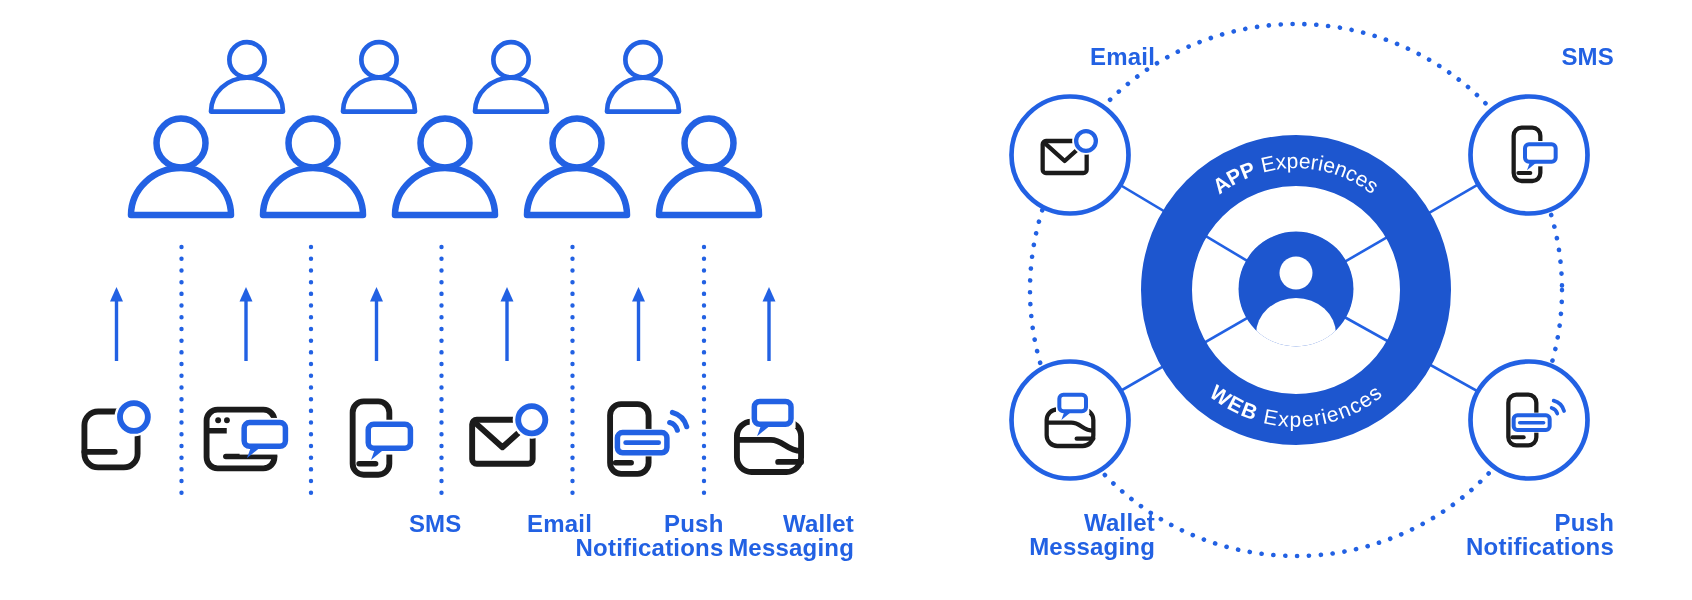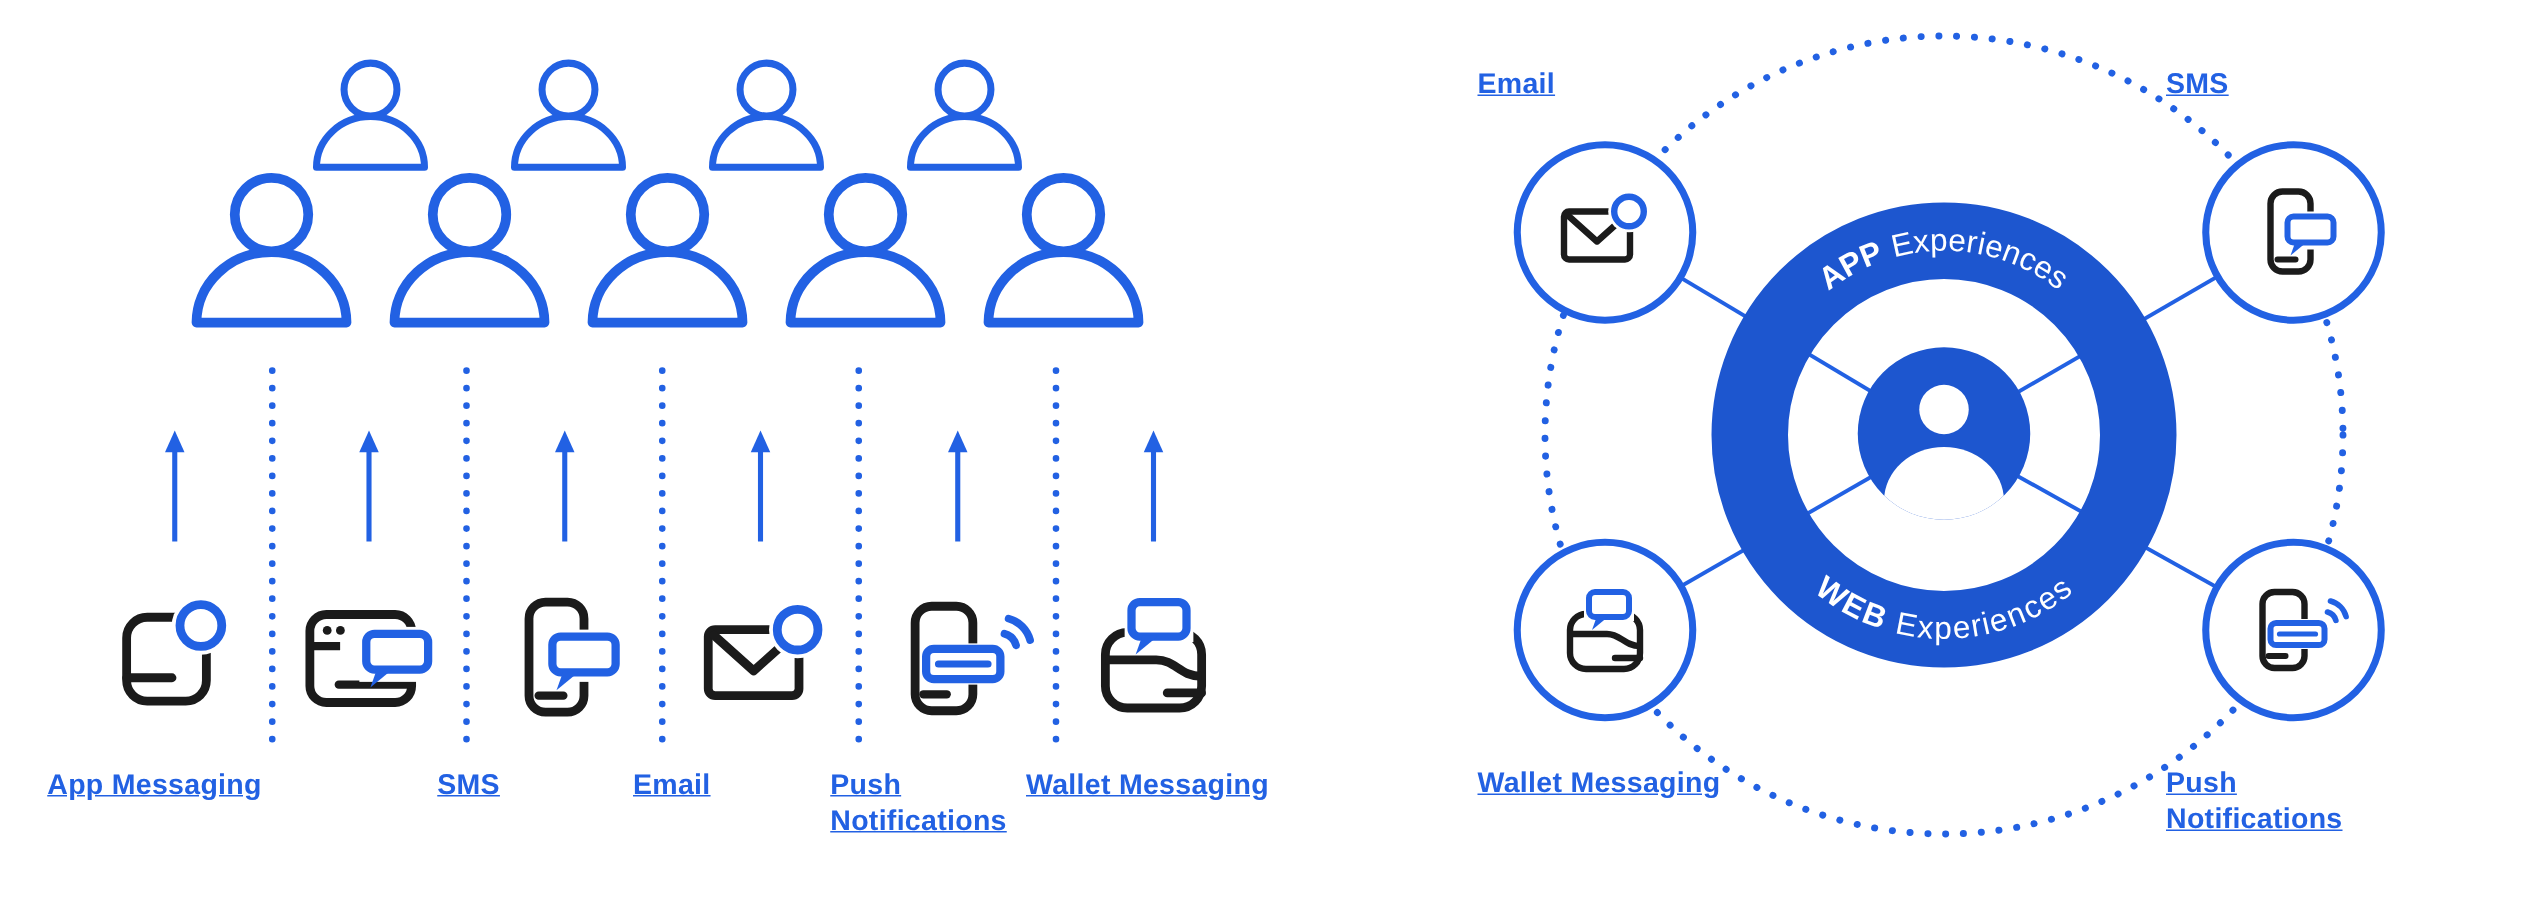--- a/index.html
+++ b/index.html
@@ -22,24 +22,23 @@
   .fW{fill:#ffffff}
   .fA{fill:var(--accent)}
   .fD{fill:var(--deep)}
   .fI{fill:var(--ink)}
   .sA{stroke:var(--accent)}
   .sD{stroke:var(--deep)}
   .sI{stroke:var(--ink)}
   .rr{stroke-linecap:round;stroke-linejoin:round}
   .channel-label{
     position:absolute;width:170px;margin-left:-85px;
-    text-align:left;color:var(--accent);
-    font-weight:bold;font-size:19px;line-height:24px;
+    text-align:right;color:var(--accent);
+    font-weight:bold;font-size:24px;line-height:24px;
     letter-spacing:0.2px;
-    text-decoration:underline;
   }
   .ring-text{
     font-family:"Liberation Sans",sans-serif;
     font-size:21px;fill:#ffffff;letter-spacing:0.6px;
   }
   .ring-text .b{font-weight:bold;}
 </style>
 </head>
 <body>
 
@@ -145,21 +144,20 @@
     <g>
       <use href="#icon-app-messaging" x="72.5" y="395" width="88" height="88"></use>
       <use href="#icon-web-messaging" x="202" y="395" width="88" height="88"></use>
       <use href="#icon-sms" x="332.5" y="395" width="88" height="88"></use>
       <use href="#icon-email" x="463" y="395" width="88" height="88"></use>
       <use href="#icon-push-notifications" x="594.5" y="395" width="88" height="88"></use>
       <use href="#icon-wallet-messaging" x="725" y="395" width="88" height="88"></use>
     </g>
   </svg>
 
-  <div class="channel-label" style="left:116.5px;top:512px">App Messaging</div>
   <div class="channel-label" style="left:376.5px;top:512px">SMS</div>
   <div class="channel-label" style="left:507px;top:512px">Email</div>
   <div class="channel-label" style="left:638.5px;top:512px">Push Notifications</div>
   <div class="channel-label" style="left:769px;top:512px">Wallet Messaging</div>
 </div>
 
 <div class="panel" id="right-panel">
   <svg class="layer" width="846" height="600" viewBox="0 0 846 600">
     <defs>
       <path id="arc-top" d="M 337.9 225.3 A 129.5 129.5 0 0 1 562.1 225.3" fill="none"></path>

